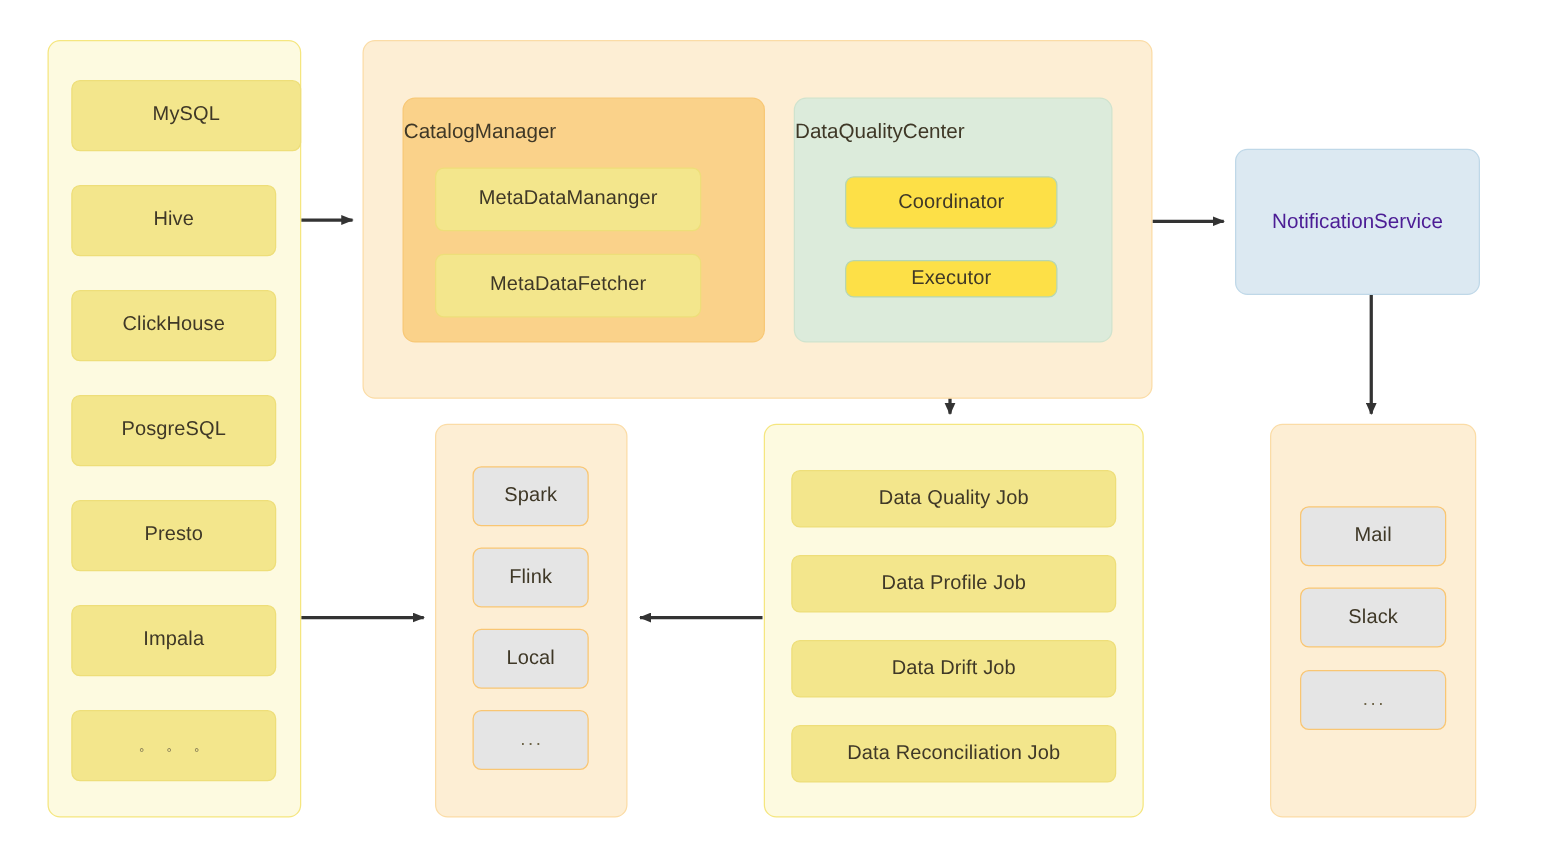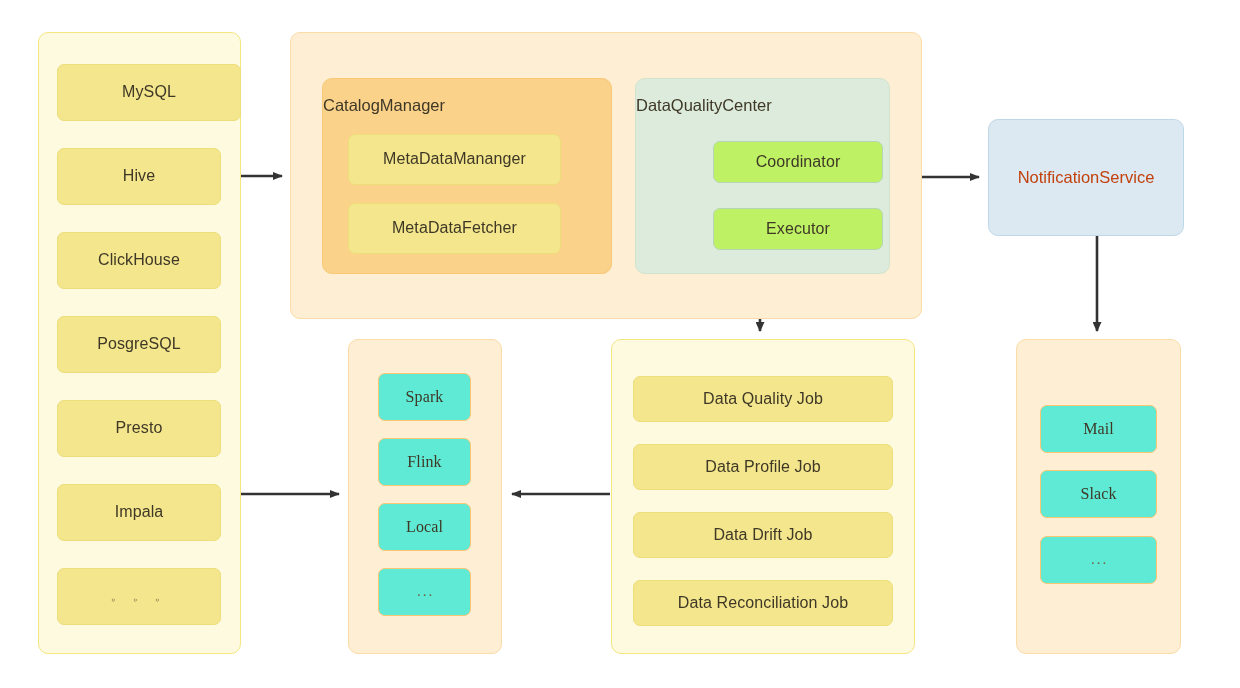--- a/index.html
+++ b/index.html
@@ -61,49 +61,47 @@
     line-height: 1.15;
     color: #3f3827;
     letter-spacing: .1px;
     padding: 0 6px;
   }
   .chip-yellow {
     background: #F3E68C;
     border: 1.4px solid #EEDE79;
   }
   .chip-orange {
-    background: #5eead4;
+    background: #e5e5e5;
     border: 1.4px solid #F9C673;
-    font-family: Liberation Serif, serif;
   }
   .chip-green {
-    background: #bef264;
+    background: #fde047;
     border: 1.4px solid #B6D6B3;
-    margin-left: 37px;
   }
 
   
   .group-title {
     position: absolute;
     width: 100%;
     left: 0;
     text-align: left;
     font-size: 16.5px;
     color: #3f3827;
   }
 
   
   .box-label {
     position: absolute;
     inset: 0;
     display: flex;
     align-items: center;
     justify-content: center;
     font-size: 16.5px;
-    color: #c2410c;
+    color: #4c1d95;
   }
 
   
   .dots-wide {
     letter-spacing: 9px;
     font-size: 13px;
     color: #6d6448;
     padding-left: 9px;
   }
   .dots-small {
@@ -189,21 +187,21 @@
   <div class="chip chip-yellow" style="left:348px; top:203px; width:213px; height:51px;">
     <span>MetaDataFetcher</span>
   </div>
 
   <div class="panel panel-green" style="left:635px; top:78px; width:255px; height:196px;">
     <div class="group-title" style="top:17px;">DataQualityCenter</div>
   </div>
   <div class="chip chip-green" style="left:676px; top:141px; width:170px; height:42px;">
     <span>Coordinator</span>
   </div>
-  <div class="chip chip-green" style="left:676px; top:208px; width:170px; height:42px;">
+  <div class="chip chip-green" style="left:676px; top:208px; width:170px; height:30px;">
     <span>Executor</span>
   </div>
 
   <div class="panel panel-peach" style="left:348px; top:339px; width:154px; height:315px;">
   </div>
   <div class="chip chip-orange" style="left:378px; top:373px; width:93px; height:48px;">
     <span>Spark</span>
   </div>
   <div class="chip chip-orange" style="left:378px; top:438px; width:93px; height:48px;">
     <span>Flink</span>

